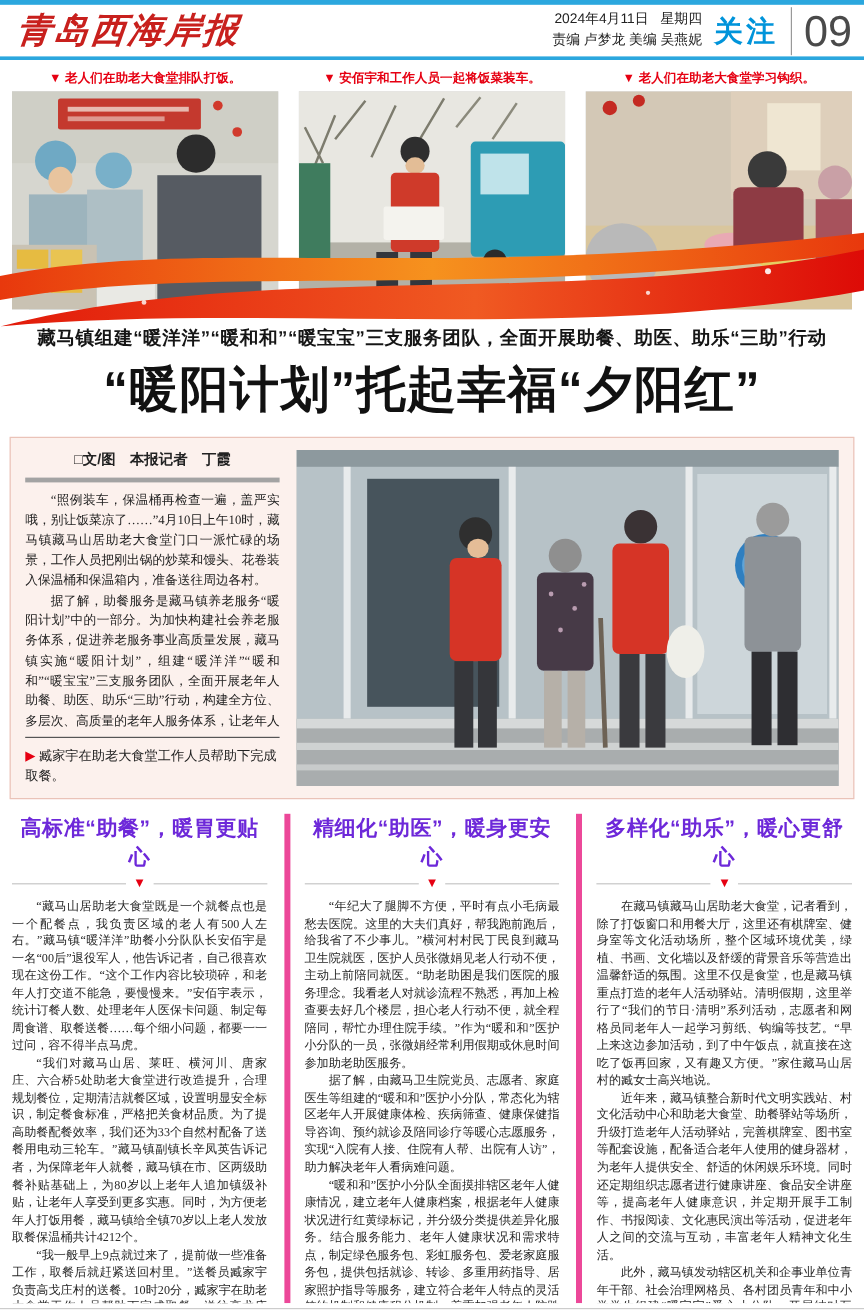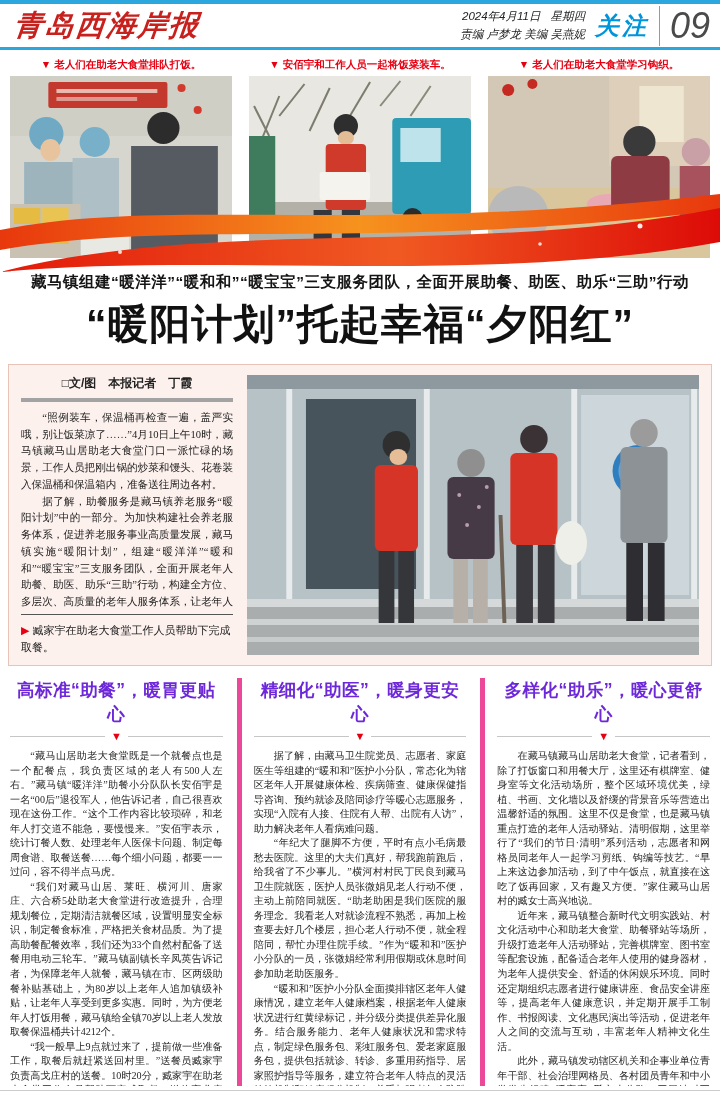--- a/index.html
+++ b/index.html
@@ -4,21 +4,21 @@
 <style>
   * { margin:0; padding:0; box-sizing:border-box; }
   body { background:#888; font-family:"Liberation Sans",sans-serif; }
   .page { width:720px; height:1095px; background:#fff; position:relative; overflow:hidden; margin:0 auto; }
 
   
   .header { border-top:4px solid #2ba7de; border-bottom:3px solid #2ba7de;
             height:50px; display:flex; align-items:center; padding:2px 10px 2px 14px; }
   .paper-name { font-family:"Liberation Serif",serif; font-style:italic; font-weight:bold;
                 color:#c8201d; font-size:29px; letter-spacing:2px; transform:skewX(-6deg); }
-  .head-right { margin-left:auto; display:flex; align-items:center; gap:10px;font-style:italic; }
+  .head-right { margin-left:auto; display:flex; align-items:center; gap:10px; }
   .date-block { text-align:right; font-size:11.5px; color:#222; line-height:1.55; }
   .date-row span { margin-left:10px; }
   .section-label { font-size:24px; font-weight:900; color:#0094da; letter-spacing:3px; }
   .head-divider { width:1px; height:40px; background:#999; }
   .page-number { font-size:36px; color:#4a4a4a; font-weight:400; }
 
   
   .photo-strip { display:flex; gap:17px; padding:8px 10px 0; position:relative; z-index:1; }
   .photo-card { flex:1; display:flex; flex-direction:column; }
   .strip-caption { color:#e60012; font-size:10.5px; font-weight:bold; text-align:center;
@@ -248,22 +248,22 @@
     </div>
 
     <div class="bcol">
       <div class="bheading">精细化“助医”，暖身更安心</div>
       <div class="sep">
           <span class="sep-line"></span>
           <span class="tri">▼</span>
           <span class="sep-line"></span>
         </div>
       <div class="btext">
+        <p>“年纪大了腿脚不方便，平时有点小毛病最愁去医院。这里的大夫们真好，帮我跑前跑后，给我省了不少事儿。”横河村村民丁民良到藏马卫生院就医，医护人员张微娟见老人行动不便，主动上前陪同就医。“助老助困是我们医院的服务理念。我看老人对就诊流程不熟悉，再加上检查要去好几个楼层，担心老人行动不便，就全程陪同，帮忙办理住院手续。”作为“暖和和”医护小分队的一员，张微娟经常利用假期或休息时间参加助老助医服务。</p>
         <p>据了解，由藏马卫生院党员、志愿者、家庭医生等组建的“暖和和”医护小分队，常态化为辖区老年人开展健康体检、疾病筛查、健康保健指导咨询、预约就诊及陪同诊疗等暖心志愿服务，实现“入院有人接、住院有人帮、出院有人访”，助力解决老年人看病难问题。</p>
-        <p>“年纪大了腿脚不方便，平时有点小毛病最愁去医院。这里的大夫们真好，帮我跑前跑后，给我省了不少事儿。”横河村村民丁民良到藏马卫生院就医，医护人员张微娟见老人行动不便，主动上前陪同就医。“助老助困是我们医院的服务理念。我看老人对就诊流程不熟悉，再加上检查要去好几个楼层，担心老人行动不便，就全程陪同，帮忙办理住院手续。”作为“暖和和”医护小分队的一员，张微娟经常利用假期或休息时间参加助老助医服务。</p>
         <p>“暖和和”医护小分队全面摸排辖区老年人健康情况，建立老年人健康档案，根据老年人健康状况进行红黄绿标记，并分级分类提供差异化服务。结合服务能力、老年人健康状况和需求特点，制定绿色服务包、彩虹服务包、爱老家庭服务包，提供包括就诊、转诊、多重用药指导、居家照护指导等服务，建立符合老年人特点的灵活签约机制和健康积分机制，着重加强老年人防跌倒、居家适老化、药膳指导等新增内容的培训，为有医疗服务需求且行动不便的失能、高龄、慢性病、疾病康复期或终末期、出院后仍需医疗服务的老年患者提供居家医疗指导服务，以精细化“助医”服务让老年人生活更加安心。</p>
       </div>
     </div>
 
     <div class="bcol">
       <div class="bheading">多样化“助乐”，暖心更舒心</div>
       <div class="sep">
           <span class="sep-line"></span>
           <span class="tri">▼</span>
           <span class="sep-line"></span>

